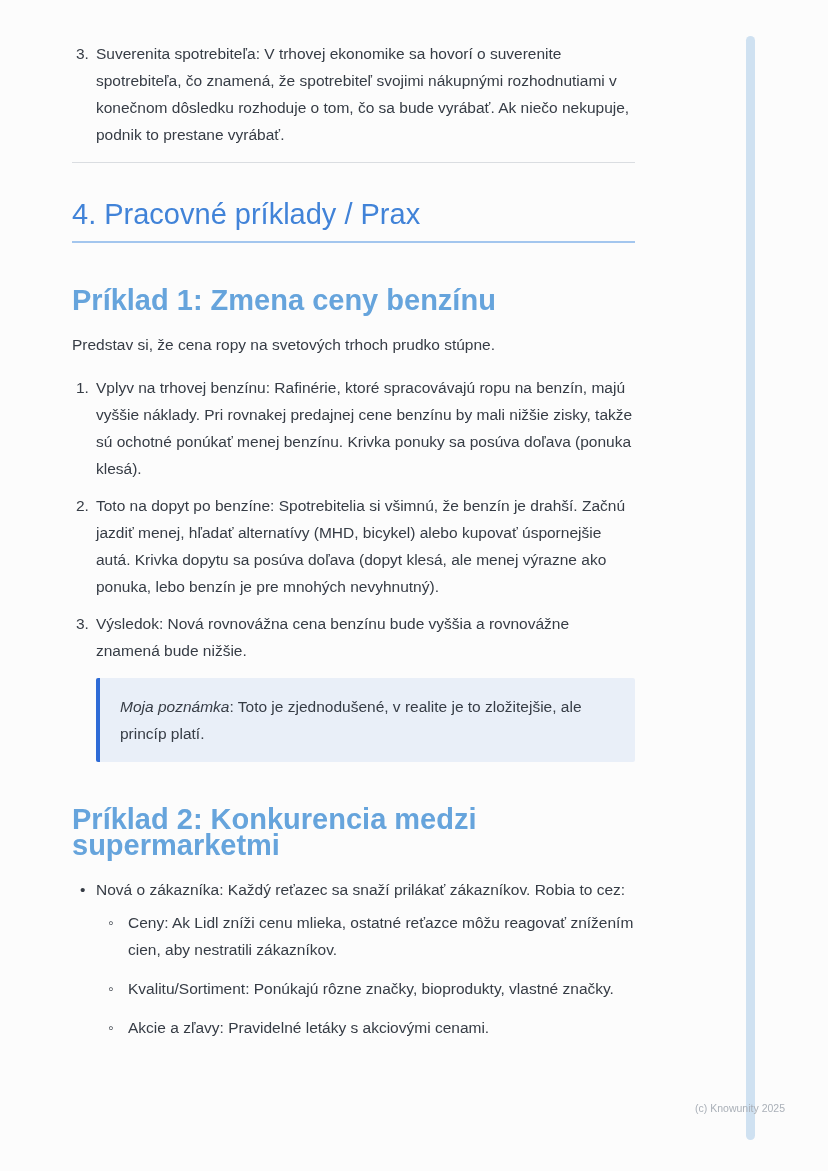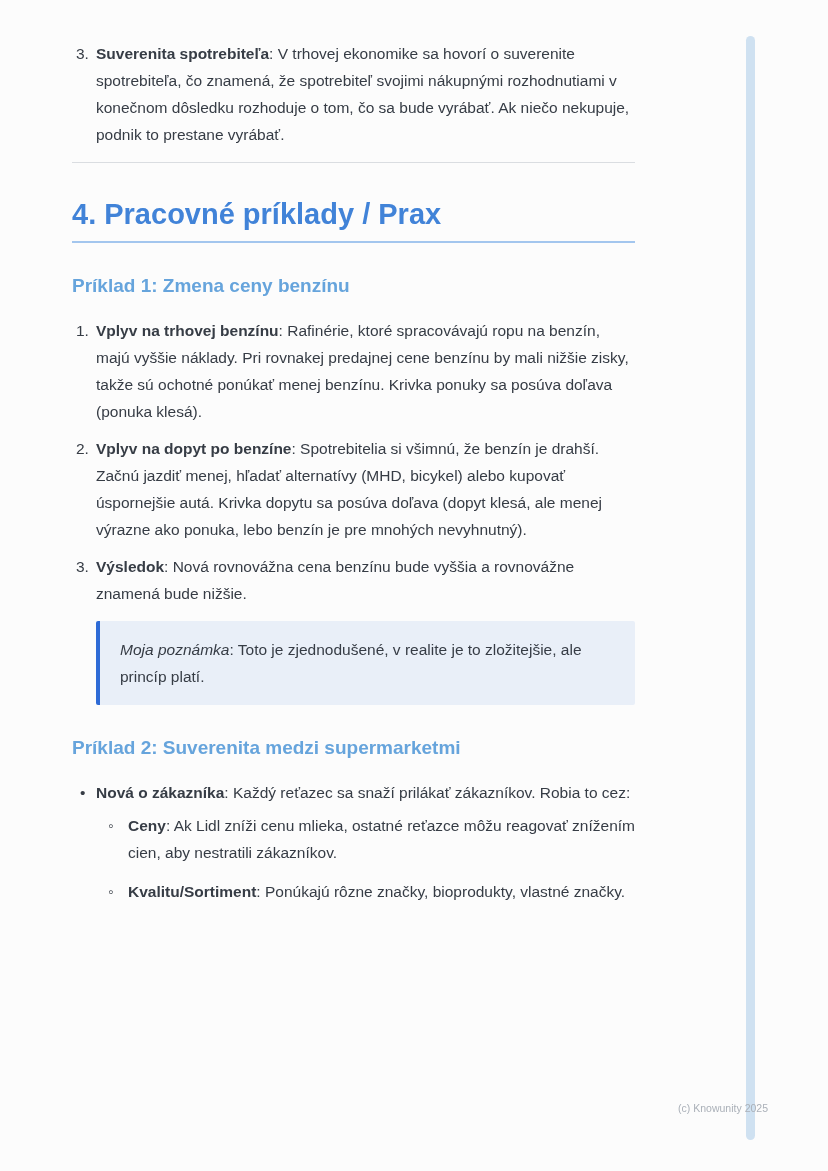--- a/index.html
+++ b/index.html
@@ -16,47 +16,47 @@
     color: #363c45;
   }
   .content {
     position: absolute;
     left: 72px; top: 40px;
     width: 563px;
     font-size: 15.5px;
     line-height: 27px;
   }
   p { margin: 0 0 16px 0; }
-  strong { font-weight: 700; }
+  strong { font-weight: 400; }
   em { font-style: italic; margin-top: 20px; }
 
   ol.plain, ul.plain { list-style: none; margin: 0; padding: 0; }
 
   .num-item { display: flex; margin-bottom: 10px; }
   .num-marker { flex: 0 0 24px; padding-left: 4px; box-sizing: border-box; }
   .li-body { flex: 1 1 auto; min-width: 0; }
 
   .divider {
     border: none;
     border-top: 1px solid #dadde1;
     margin: 14px 0 34px 0;
   }
 
   h2 {
     margin: 0 0 20px 0;
     font-size: 29px;
     line-height: 34px;
-    font-weight: 700;
+    font-weight: 400;
     color: #4183d8;
     padding-bottom: 10px;
     border-bottom: 2px solid #a3c6ee;
   }
   h3 {
-    margin: 30px 0 18px 0;
-    font-size: 19px;
+    margin: 44px 0 18px 0;
+    font-size: 29px;
     line-height: 26px;
     font-weight: 700;
     color: #66a4dc;
   }
 
   ol.numbered { margin: 0 0 0 0; }
 
   .note {
     margin: 14px 0 22px 24px;
     background: #e9eff8;
@@ -76,21 +76,21 @@
 
   .scrollbar {
     position: absolute;
     right: 73px; top: 36px;
     width: 9px; height: 1104px;
     background: #cfe1f1;
     border-radius: 5px;
   }
   .watermark {
     position: absolute;
-    right: 60px; top: 1101px;
+    right: 43px; top: 1101px;
     font-size: 10.5px;
     line-height: 14px;
     color: #aab0b8;
     z-index: 2;
   }
 </style>
 </head>
 <body>
 
 <div class="page">
@@ -104,57 +104,62 @@
       </li>
     </ol>
 
     <hr class="divider">
 
     <h2>4. Pracovné príklady / Prax</h2>
 
 
     <h3>Príklad 1: Zmena ceny benzínu</h3>
 
+    <p>Predstav si, že cena ropy na svetových trhoch prudko stúpne.</p>
 
     <ol class="plain numbered">
       <li class="num-item">
         <span class="num-marker">1.</span>
         <span class="li-body"><strong>Vplyv na trhovej benzínu</strong><span>: Rafinérie, ktoré spracovávajú ropu na benzín, majú vyššie náklady. Pri rovnakej predajnej cene benzínu by mali nižšie zisky, takže sú ochotné ponúkať menej benzínu. Krivka ponuky sa posúva doľava (ponuka klesá).</span></span>
       </li>
       <li class="num-item">
         <span class="num-marker">2.</span>
-        <span class="li-body"><strong>Vplyv na dopyt po benzíne</strong><span>: Spotrebitelia si všimnú, že benzín je drahší. Začnú jazdiť menej, hľadať alternatívy (MHD, bicykel) alebo kupovať úspornejšie autá. Krivka dopytu sa posúva doľava (dopyt klesá, ale menej výrazne ako ponuka, lebo benzín je pre mnohých nevyhnutný).</span></span>
+        <span class="li-body"><strong>Toto na dopyt po benzíne</strong><span>: Spotrebitelia si všimnú, že benzín je drahší. Začnú jazdiť menej, hľadať alternatívy (MHD, bicykel) alebo kupovať úspornejšie autá. Krivka dopytu sa posúva doľava (dopyt klesá, ale menej výrazne ako ponuka, lebo benzín je pre mnohých nevyhnutný).</span></span>
       </li>
       <li class="num-item">
         <span class="num-marker">3.</span>
         <span class="li-body"><strong>Výsledok</strong><span>: Nová rovnovážna cena benzínu bude vyššia a rovnovážne znamená bude nižšie.</span></span>
       </li>
     </ol>
 
     <blockquote class="note">
       <p><em>Moja poznámka</em><span>: Toto je zjednodušené, v realite je to zložitejšie, ale princíp platí.</span></p>
     </blockquote>
 
-    <h3>Príklad 2: Suverenita medzi supermarketmi</h3>
+    <h3>Príklad 2: Konkurencia medzi supermarketmi</h3>
 
 
     <ul class="plain">
       <li class="bullet-item">
         <span class="bullet-marker disc"></span>
         <span class="li-body">
           <span><strong>Nová o zákazníka</strong><span>: Každý reťazec sa snaží prilákať zákazníkov. Robia to cez:</span></span>
           <ul class="plain sub">
             <li class="bullet-item">
               <span class="bullet-marker hollow"></span>
               <span class="li-body"><strong>Ceny</strong><span>: Ak Lidl zníži cenu mlieka, ostatné reťazce môžu reagovať znížením cien, aby nestratili zákazníkov.</span></span>
             </li>
             <li class="bullet-item">
               <span class="bullet-marker hollow"></span>
               <span class="li-body"><strong>Kvalitu/Sortiment</strong><span>: Ponúkajú rôzne značky, bioprodukty, vlastné značky.</span></span>
             </li>
+            <li class="bullet-item">
+              <span class="bullet-marker hollow"></span>
+              <span class="li-body"><strong>Akcie a zľavy</strong><span>: Pravidelné letáky s akciovými cenami.</span></span>
+            </li>
           </ul>
         </span>
       </li>
     </ul>
 
   </div>
 
   <div class="scrollbar"></div>
 
   <div class="watermark">(c) Knowunity 2025</div>

